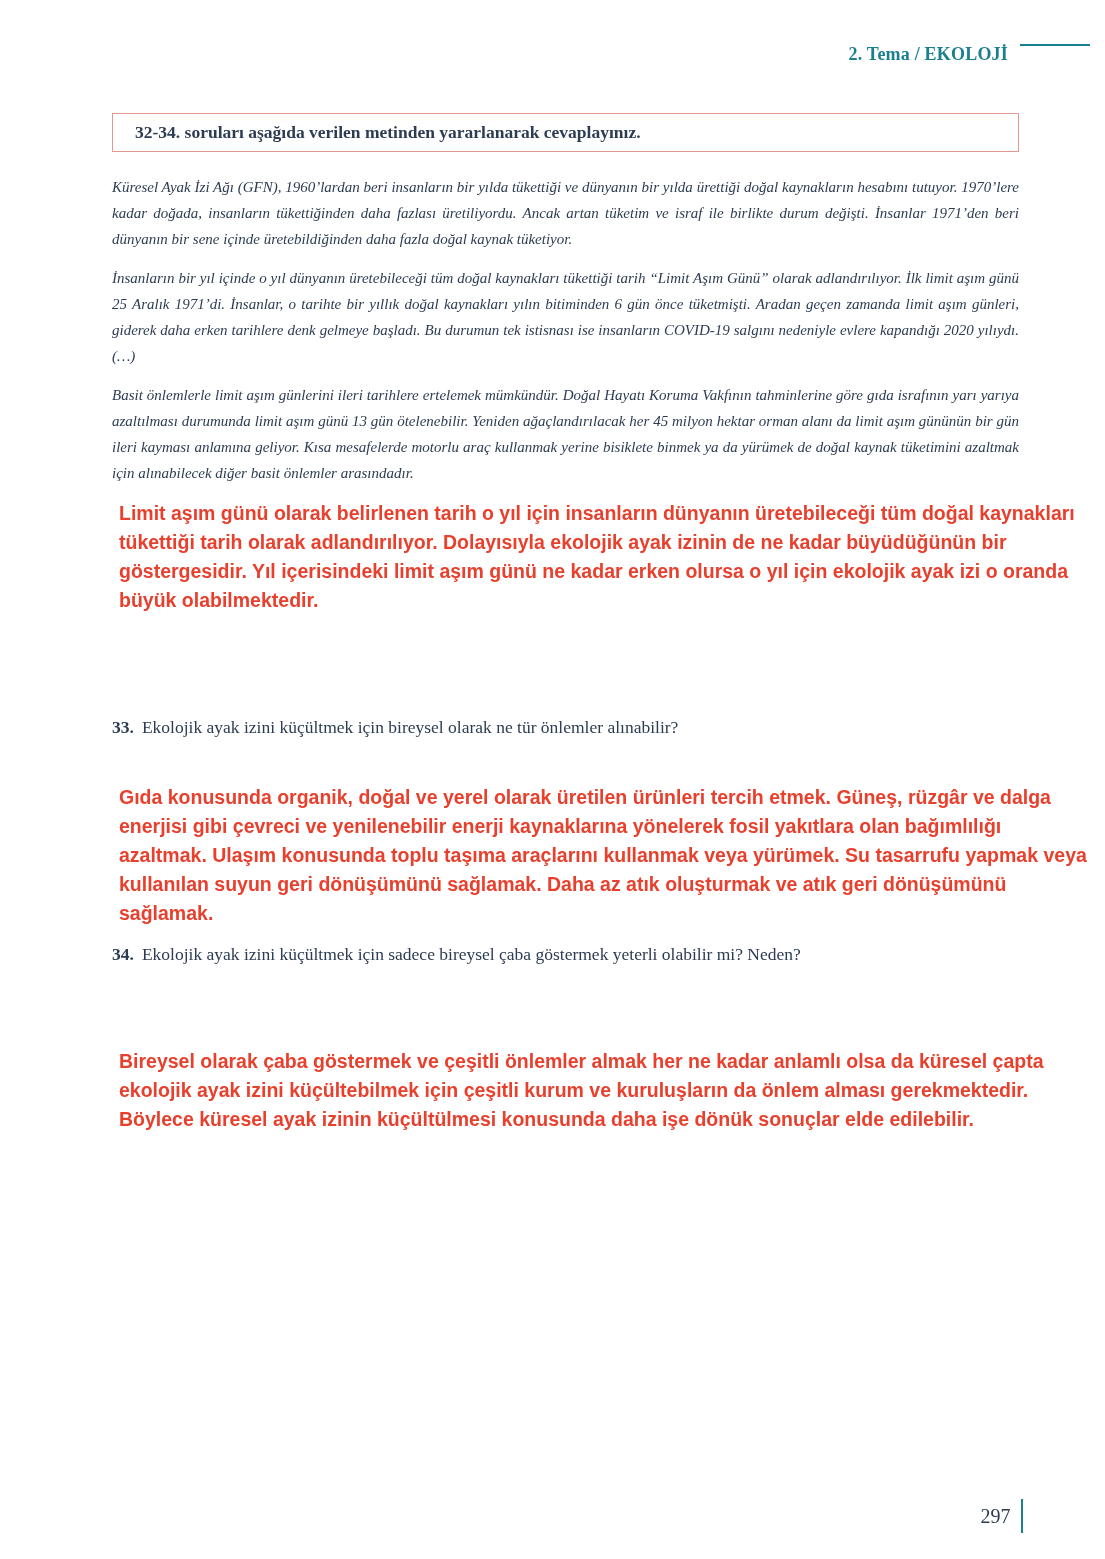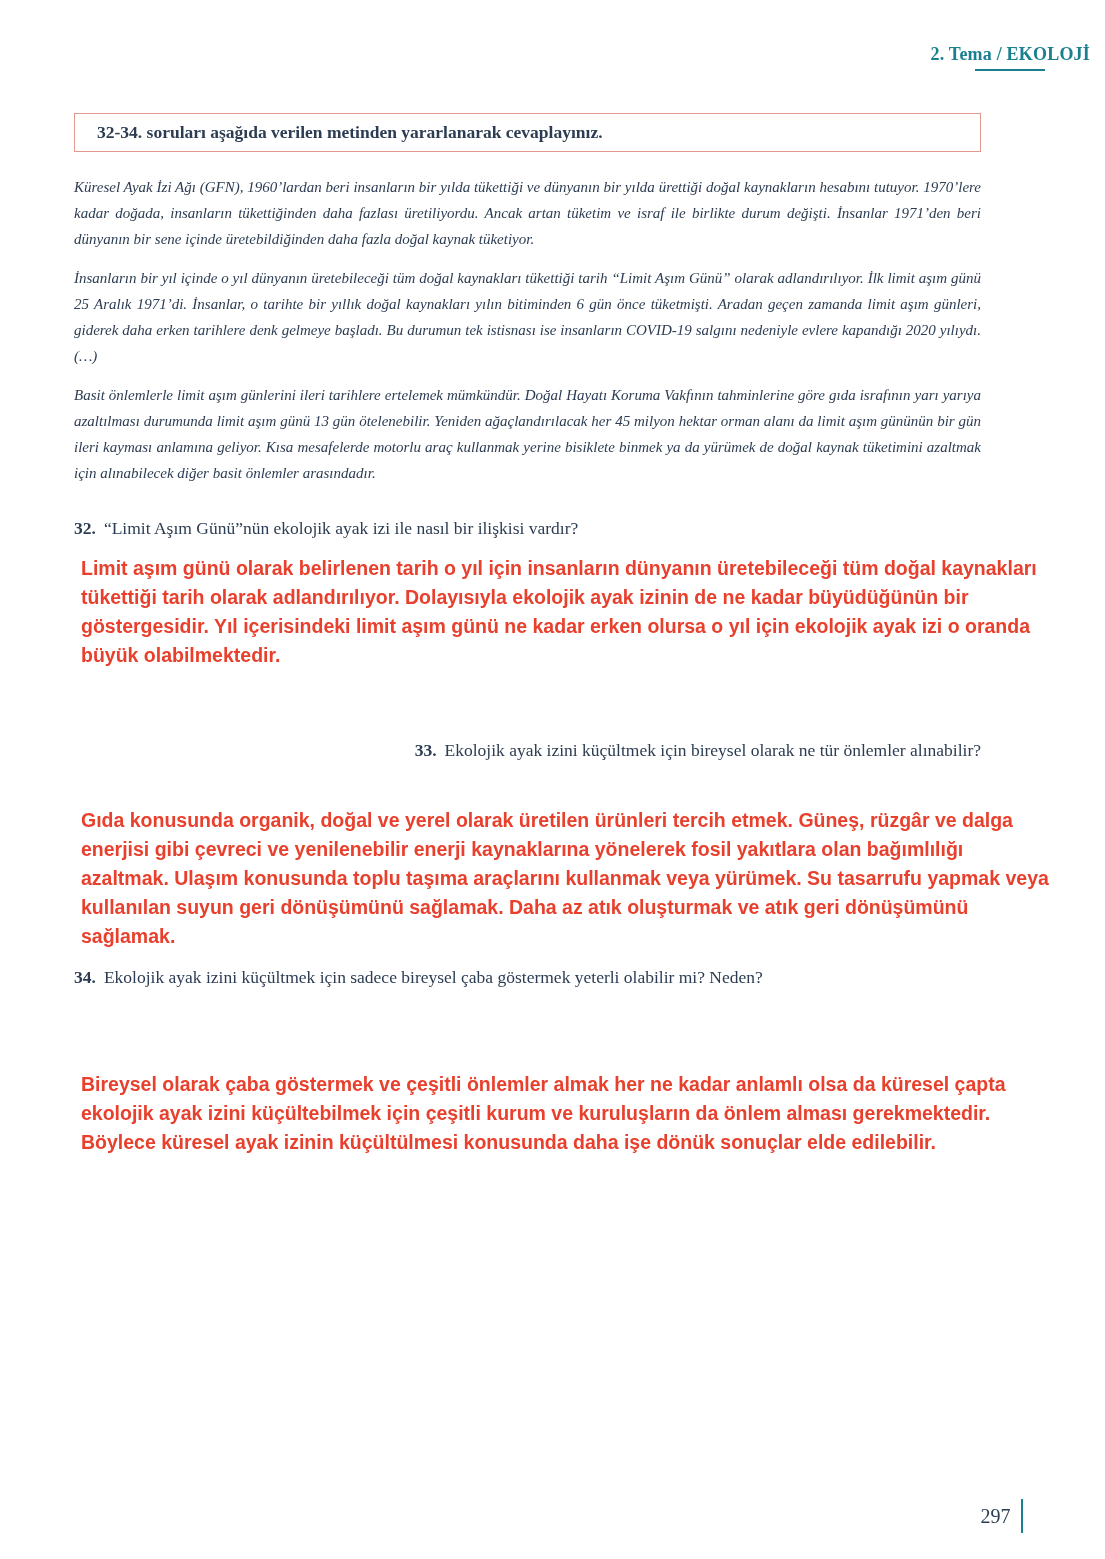--- a/index.html
+++ b/index.html
@@ -13,35 +13,35 @@
   body{
     width:1105px;height:1559px;
     position:relative;
     font-family:"Liberation Serif", serif;
     color:var(--ink);
     overflow:hidden;
   }
   .header{
     position:absolute;
     top:44px;right:15px;
-    display:flex;align-items:center;gap:4px;flex-direction:column;
+    display:flex;gap:12px;
   }
   .header-text{
     color:var(--teal);
     font-size:18px;
     font-weight:bold;
     letter-spacing:0.2px;
   }
   .header-line{
     display:inline-block;
     width:70px;height:2px;
     background:var(--teal);
   }
   .content{
-    padding:113px 10px 0 74px;
+    padding:113px 10px 0 112px;
   }
   .instruction-box{
     width:907px;
     border:1px solid var(--box-border);
     padding:8px 22px;
     font-size:17.5px;
     font-weight:bold;
     margin-bottom:22px;
   }
   .passage p{
@@ -62,21 +62,21 @@
     width:978px;
     padding-left:7px;
     font-family:"Liberation Sans", sans-serif;
     font-weight:bold;
     color:var(--red);
     font-size:19.5px;
     line-height:29px;
   }
   .q32{margin-top:30px;}
   .a32{margin-top:13px;}
-  .q33{margin-top:68px;text-align:right;}
+  .q33{margin-top:100px;}
   .a33{margin-top:43px;}
   .q34{margin-top:14px;}
   .a34{margin-top:80px;}
   .footer{
     position:absolute;
     bottom:26px;right:82px;
     display:flex;align-items:center;gap:10px;
   }
   .page-number{
     font-size:20px;
@@ -103,23 +103,20 @@
     <div class="instruction-box">
       <span>32-34. soruları aşağıda verilen metinden yararlanarak cevaplayınız.</span>
     </div>
 
     <div class="passage">
       <p>Küresel Ayak İzi Ağı (GFN), 1960’lardan beri insanların bir yılda tükettiği ve dünyanın bir yılda ürettiği doğal kaynakların hesabını tutuyor. 1970’lere kadar doğada, insanların tükettiğinden daha fazlası üretiliyordu. Ancak artan tüketim ve israf ile birlikte durum değişti. İnsanlar 1971’den beri dünyanın bir sene içinde üretebildiğinden daha fazla doğal kaynak tüketiyor.</p>
       <p>İnsanların bir yıl içinde o yıl dünyanın üretebileceği tüm doğal kaynakları tükettiği tarih “Limit Aşım Günü” olarak adlandırılıyor. İlk limit aşım günü 25 Aralık 1971’di. İnsanlar, o tarihte bir yıllık doğal kaynakları yılın bitiminden 6 gün önce tüketmişti. Aradan geçen zamanda limit aşım günleri, giderek daha erken tarihlere denk gelmeye başladı. Bu durumun tek istisnası ise insanların COVID-19 salgını nedeniyle evlere kapandığı 2020 yılıydı. (…)</p>
       <p>Basit önlemlerle limit aşım günlerini ileri tarihlere ertelemek mümkündür. Doğal Hayatı Koruma Vakfının tahminlerine göre gıda israfının yarı yarıya azaltılması durumunda limit aşım günü 13 gün ötelenebilir. Yeniden ağaçlandırılacak her 45 milyon hektar orman alanı da limit aşım gününün bir gün ileri kayması anlamına geliyor. Kısa mesafelerde motorlu araç kullanmak yerine bisiklete binmek ya da yürümek de doğal kaynak tüketimini azaltmak için alınabilecek diğer basit önlemler arasındadır.</p>
     </div>
 
-    <div class="question q32">
-      <span class="qnum">32.</span><span class="qtext">“Limit Aşım Günü”nün ekolojik ayak izi ile nasıl bir ilişkisi vardır?</span>
-    </div>
     <div class="answer a32">Limit aşım günü olarak belirlenen tarih o yıl için insanların dünyanın üretebileceği tüm doğal kaynakları tükettiği tarih olarak adlandırılıyor. Dolayısıyla ekolojik ayak izinin de ne kadar büyüdüğünün bir göstergesidir. Yıl içerisindeki limit aşım günü ne kadar erken olursa o yıl için ekolojik ayak izi o oranda büyük olabilmektedir.</div>
 
     <div class="question q33">
       <span class="qnum">33.</span><span class="qtext">Ekolojik ayak izini küçültmek için bireysel olarak ne tür önlemler alınabilir?</span>
     </div>
     <div class="answer a33">Gıda konusunda organik, doğal ve yerel olarak üretilen ürünleri tercih etmek. Güneş, rüzgâr ve dalga enerjisi gibi çevreci ve yenilenebilir enerji kaynaklarına yönelerek fosil yakıtlara olan bağımlılığı azaltmak. Ulaşım konusunda toplu taşıma araçlarını kullanmak veya yürümek. Su tasarrufu yapmak veya kullanılan suyun geri dönüşümünü sağlamak. Daha az atık oluşturmak ve atık geri dönüşümünü sağlamak.</div>
 
     <div class="question q34">
       <span class="qnum">34.</span><span class="qtext">Ekolojik ayak izini küçültmek için sadece bireysel çaba göstermek yeterli olabilir mi? Neden?</span>
     </div>

